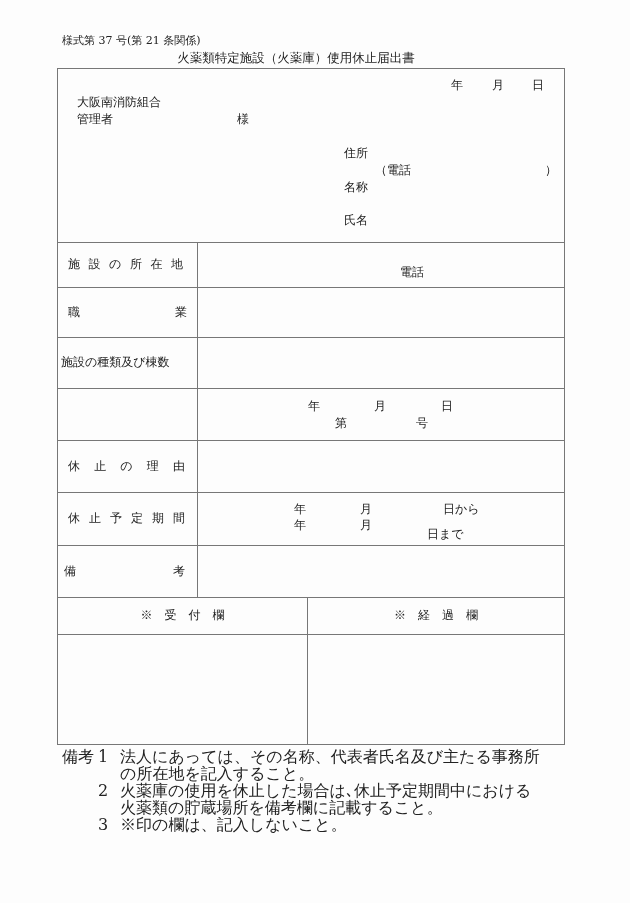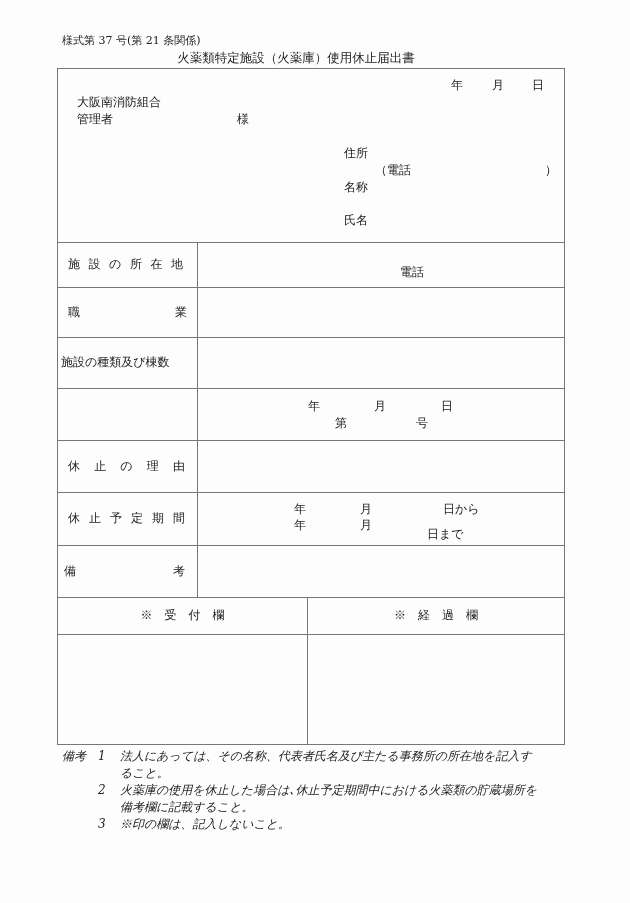--- a/index.html
+++ b/index.html
@@ -6,21 +6,21 @@
   body { width:630px; height:903px; position:relative; font-family:"DejaVu Serif","Liberation Serif",serif; color:#222; font-size:12px; overflow:hidden; }
   .abs { position:absolute; white-space:nowrap; }
   .form-no { left:62px; top:33px; font-size:11px; }
   .title { left:0; width:592px; top:50px; text-align:center; font-size:12.5px; }
   .table { position:absolute; left:57px; top:68px; width:508px; height:677px; border:1px solid #777; box-sizing:border-box; }
   .hline { position:absolute; left:0; right:0; height:0; border-top:1px solid #777; }
   .vline { position:absolute; width:0; border-left:1px solid #777; }
   .label { position:absolute; left:0; width:139px; display:flex; align-items:center; box-sizing:border-box; padding:0 8px; font-size:12px; }
   .spread { justify-content:space-between; }
   .cell { position:absolute; left:139px; right:0; }
-  .notes { position:absolute; left:62px; top:748px; font-size:12px; line-height:17px;font-style:italic; }
+  .notes { position:absolute; left:62px; top:748px; font-size:16px; line-height:17px; }
   .notes .row { display:flex; }
   .notes .h { width:36px; }
   .notes .n { width:22px; }
   .notes .t { width:420px; white-space:normal; }
 </style>
 </head>
 <body>
 
 <div class="abs form-no">様式第 37 号(第 21 条関係)</div>
 <div class="abs title">火薬類特定施設（火薬庫）使用休止届出書</div>

